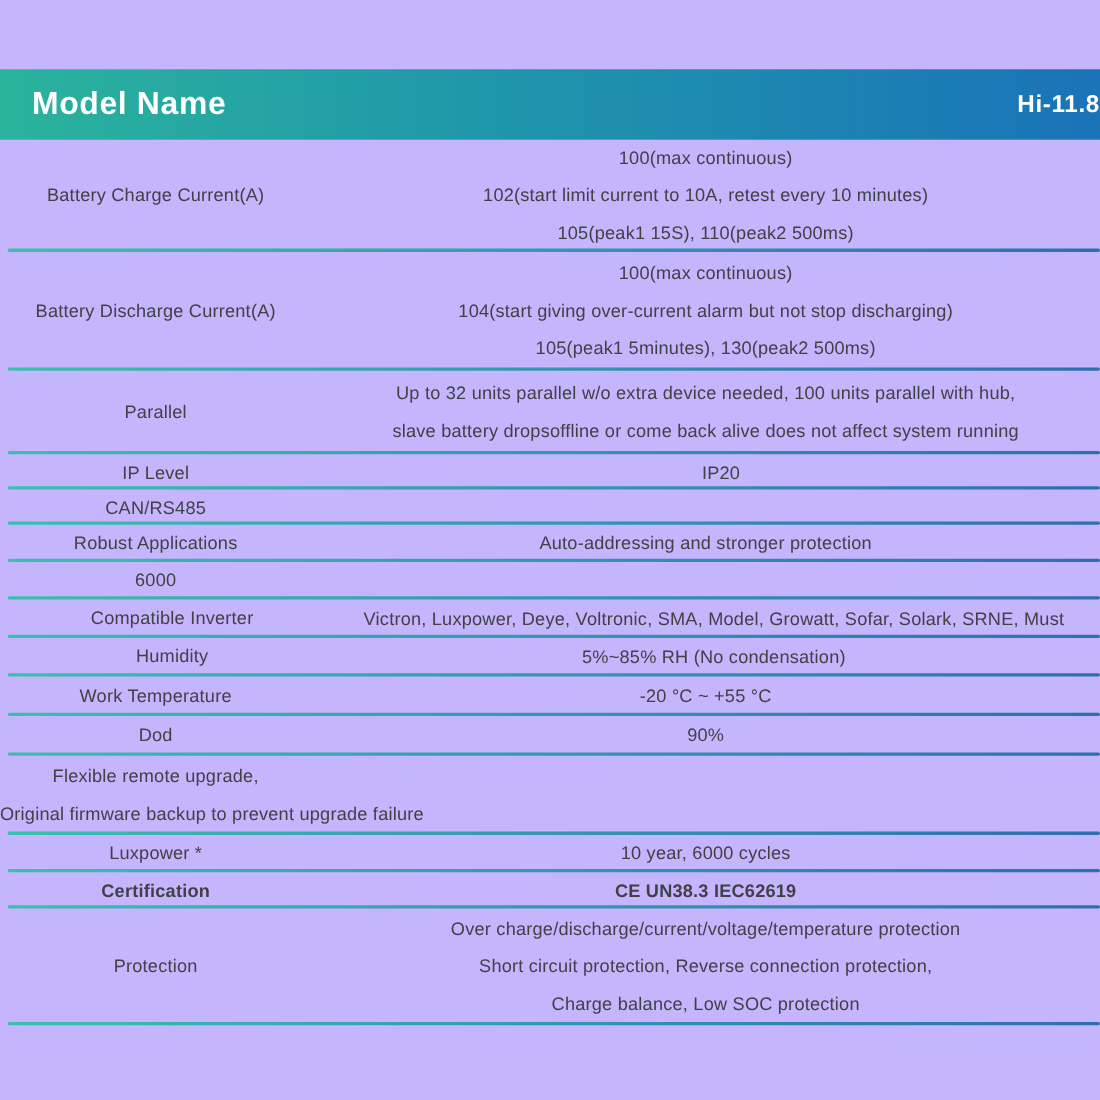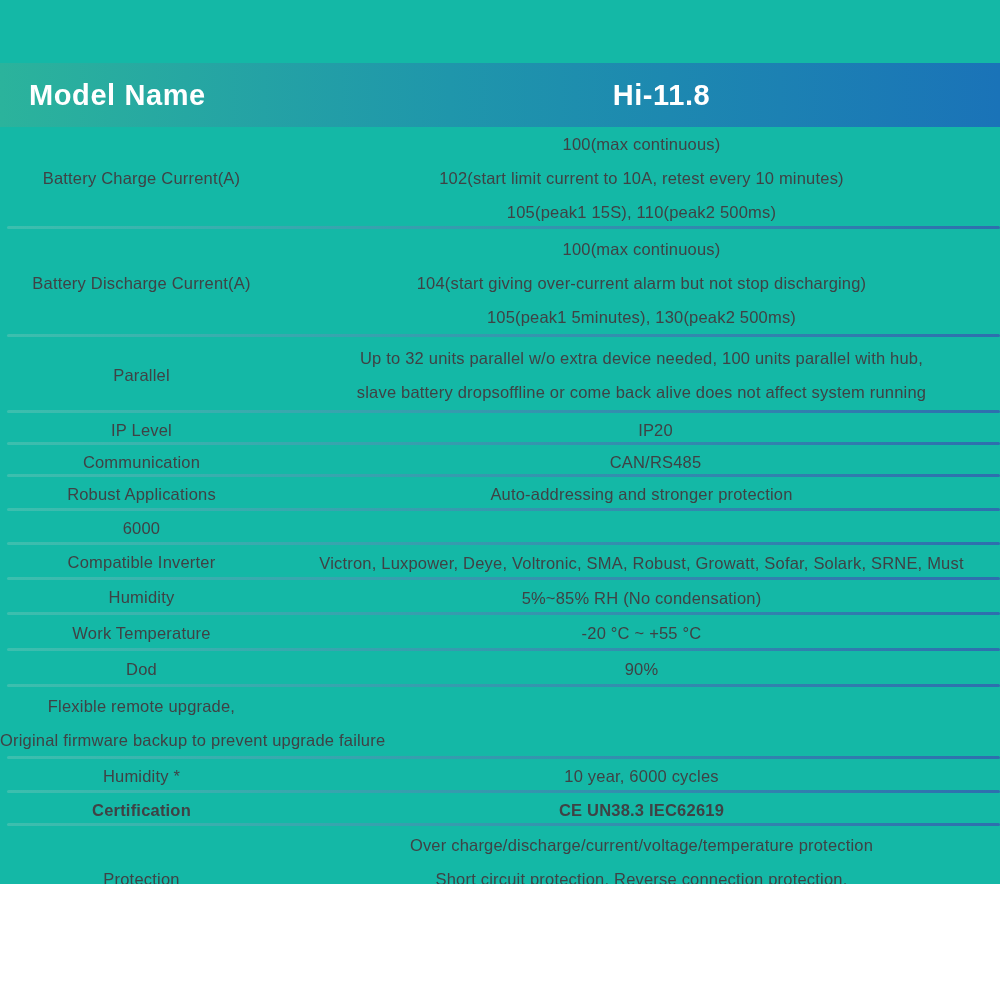--- a/index.html
+++ b/index.html
@@ -1,27 +1,27 @@
 <!DOCTYPE html>
 <html><head>
 <meta charset="utf-8">
 <style>
   html,body { margin:0; padding:0; background:#ffffff; }
   .page {
-    width:1000px; height:884px; background:#14b8a6; position:relative;
+    width:1000px; height:1000px; background:#c4b5fd; position:relative;
     font-family:"Liberation Sans", sans-serif; color:#3f4245; overflow:hidden;
   }
   .spec-header {
     margin-top:63px; height:64px;
     display:grid; grid-template-columns:283px 1fr; align-items:center;
     background:linear-gradient(90deg,#2bb39c 0%,#1f96ab 45%,#1a73b8 100%);
     color:#ffffff; font-weight:bold;
   }
   .spec-header .hlabel { padding-left:29px; font-size:29px; letter-spacing:0.6px; }
-  .spec-header .hvalue { text-align:center; font-size:29px; letter-spacing:0.6px; padding-left:40px; }
+  .spec-header .hvalue { text-align:right; font-size:22px; letter-spacing:0.6px; padding-left:40px; }
   .spec-table { width:100%; }
   .row {
     display:grid; grid-template-columns:283px 1fr; align-items:center;
     position:relative; font-size:16.5px; letter-spacing:0.2px;
   }
   .row::after {
     content:""; position:absolute; left:7px; right:0; bottom:0; height:3px;
     background:linear-gradient(90deg,#3cbfae 0%,#2e6fae 100%);
     border-radius:2px;
   }
@@ -29,21 +29,21 @@
   .row .value { text-align:center; white-space:nowrap; }
   .value .vline { line-height:34px; }
   .h102 { height:102px; }
   .h108 { height:108px; }
   .h106 { height:106px; }
   .h76  { height:76px; }
   .h72  { height:72px; }
   .h32  { height:32px;gap:28px; }
   .h33  { height:33px;font-weight:bold; }
   .h34  { height:34px; }
-  .h35  { height:35px; }
+  .h35  { height:35px;padding-left:15px; }
   .h36  { height:36px;border-radius:11px; }
 </style>
 </head>
 <body>
 
 <div class="page">
 
   <div class="spec-header">
     <div class="hlabel">Model Name</div>
     <div class="hvalue">Hi-11.8</div>
@@ -78,21 +78,20 @@
     </div>
 
     <div class="row h32">
       <div class="label">IP Level</div>
       <div class="value">
         <div class="vline">IP20</div>
       </div>
     </div>
 
     <div class="row h32">
-      <div class="label">Communication</div>
       <div class="value">
         <div class="vline">CAN/RS485</div>
       </div>
     </div>
 
     <div class="row h34">
       <div class="label">Robust Applications</div>
       <div class="value">
         <div class="vline">Auto-addressing and stronger protection</div>
       </div>
@@ -100,21 +99,21 @@
 
     <div class="row h34">
       <div class="value">
         <div class="vline">6000</div>
       </div>
     </div>
 
     <div class="row h35">
       <div class="label">Compatible Inverter</div>
       <div class="value">
-        <div class="vline">Victron, Luxpower, Deye, Voltronic, SMA, Robust, Growatt, Sofar, Solark, SRNE, Must</div>
+        <div class="vline">Victron, Luxpower, Deye, Voltronic, SMA, Model, Growatt, Sofar, Solark, SRNE, Must</div>
       </div>
     </div>
 
     <div class="row h35">
       <div class="label">Humidity</div>
       <div class="value">
         <div class="vline">5%~85% RH (No condensation)</div>
       </div>
     </div>
 
@@ -133,21 +132,21 @@
     </div>
 
     <div class="row h72">
       <div class="value">
         <div class="vline">Flexible remote upgrade,</div>
         <div class="vline">Original firmware backup to prevent upgrade failure</div>
       </div>
     </div>
 
     <div class="row h34">
-      <div class="label">Humidity *</div>
+      <div class="label">Luxpower *</div>
       <div class="value">
         <div class="vline">10 year, 6000 cycles</div>
       </div>
     </div>
 
     <div class="row h33">
       <div class="label">Certification</div>
       <div class="value">
         <div class="vline">CE UN38.3 IEC62619</div>
       </div>

